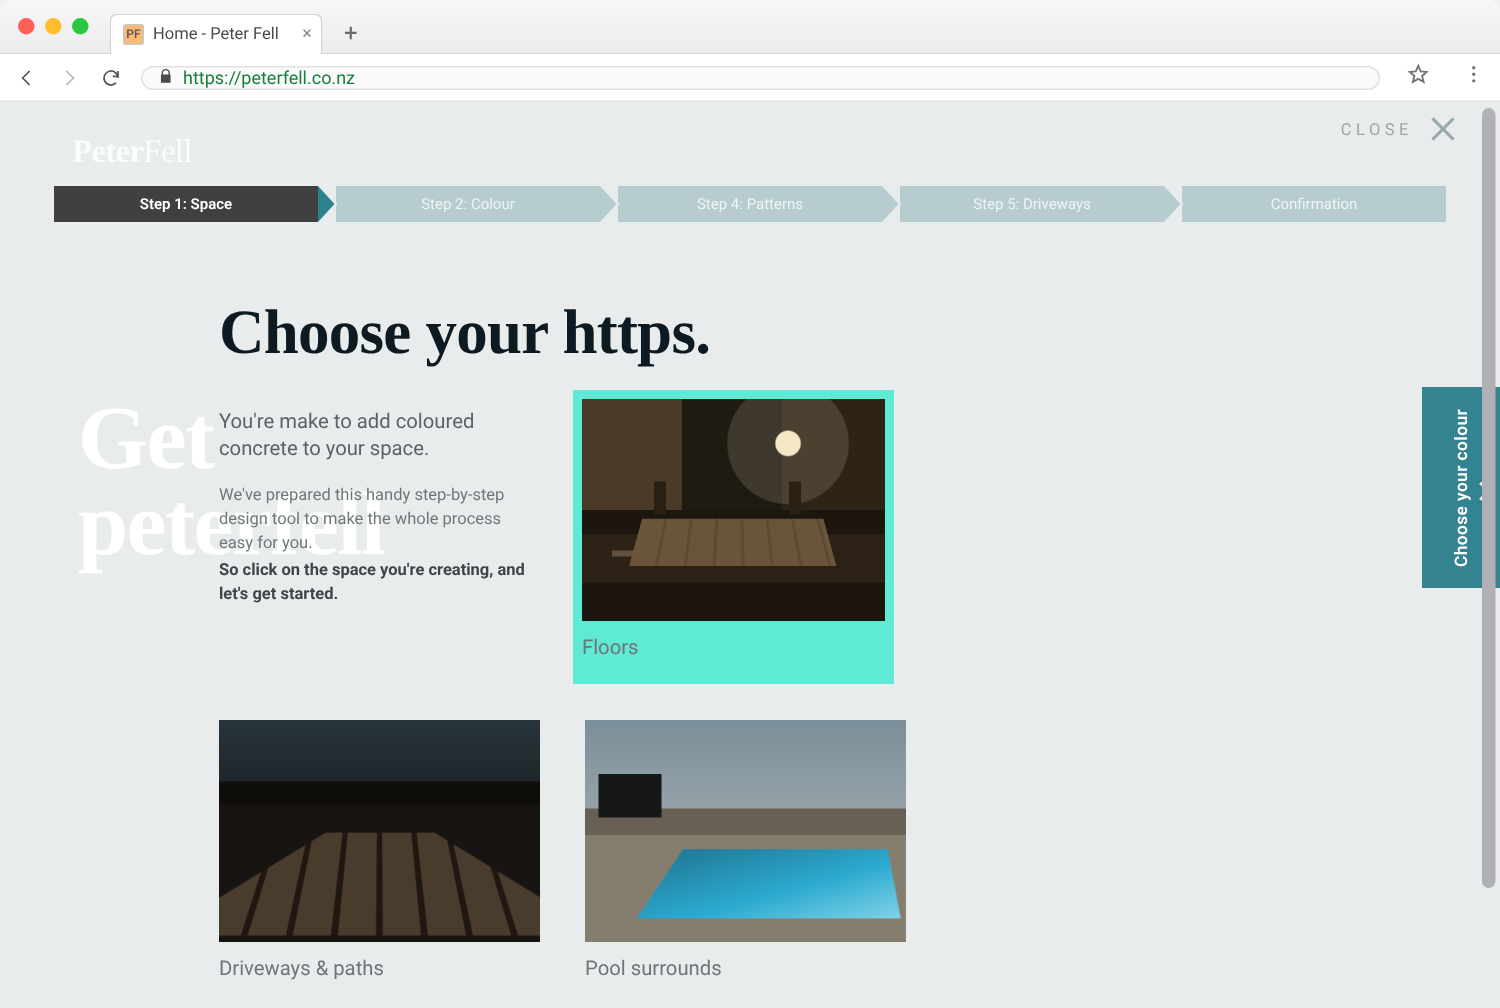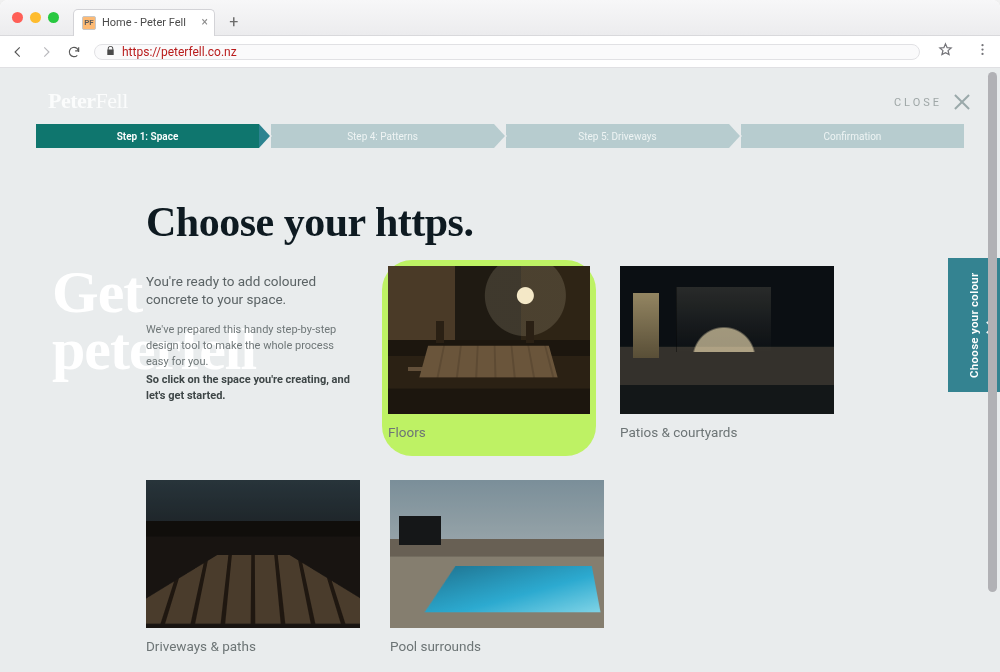--- a/index.html
+++ b/index.html
@@ -25,21 +25,21 @@
   }
   .tab .favicon{ width:14px;height:14px; margin-right:6px; background:#fdba74; border:1px solid #c7c7c7; border-radius:2px; display:flex;align-items:center;justify-content:center; font-size:8px; color:#5a5a5a; font-weight:600;}
   .tab .tab-close{ position:absolute; right:6px; top:5px; font-size:12px; color:#8b8b8b;}
   .new-tab { width:22px; height:22px; display:flex; align-items:center; justify-content:center; color:#6b6b6b; margin-left:8px; margin-top:8px; font-size:16px;}
   .toolbar {
     height:32px; background:#fff; border-bottom:1px solid #e0e0e3; display:flex; align-items:center;
     padding:0 10px; gap:12px;
   }
   .nav-btn{ width:16px; color:#595959; display:flex; align-items:center; justify-content:center;}
   .nav-btn.disabled{ color:#b9b9bd;}
-  .addr { flex:1; display:flex; align-items:center; height:16px; border:1px solid #e1e1e4; border-radius:13px; padding:0 10px; font-size:12px; color:#b91c1c; background:#fafafb;text-align:center;}
+  .addr { flex:1; display:flex; align-items:center; height:16px; border:1px solid #e1e1e4; border-radius:13px; padding:0 10px; font-size:12px; color:#15803d; background:#fafafb;text-align:center;}
   .addr .lock{ margin-right:6px; color:#4a4a4a;}
   .toolbar .star{ color:#737378; margin-left:6px;}
   .toolbar .menu{ color:#737378; margin-left:10px;}
 
   
   .viewport{ flex:1; position:relative; overflow:hidden; background:#e9eced;}
   .scroll-track{ position:absolute; right:3px; top:4px; bottom:4px; width:9px; }
   .scroll-thumb{ position:absolute; left:0; width:9px; background:#b1b1b5; border-radius:5px; }
 
   
@@ -58,33 +58,33 @@
   .hero-faint .chev{ width:12px;height:12px;border-right:2px solid #d6dadb;border-top:2px solid #d6dadb; transform:rotate(45deg);}
   
   .logo{
     position:absolute; left:48px; top:20px; font-family: Georgia, serif; font-size:22px; font-weight:700; letter-spacing:-0.5px;
     color:#fbfcfc;
   }
   .logo .fell{ font-weight:400; }
 
   
   .close-btn{
-    position:absolute; right:28px; top:24px; display:flex; align-items:center; gap:10px; color:#9fa7a7; letter-spacing:3px; font-size:11px;
+    position:absolute; right:28px; top:8px; display:flex; align-items:center; gap:10px; color:#9fa7a7; letter-spacing:3px; font-size:11px;
   }
   .close-x{ width:20px; height:20px; position:relative;}
   .close-x::before,.close-x::after{ content:""; position:absolute; left:9px; top:0; width:2px; height:20px; background:#9aa9aa;}
   .close-x::before{ transform:rotate(45deg);} .close-x::after{ transform:rotate(-45deg);}
 
   
   .stepper{ position:absolute; top:56px; left:36px; right:36px; display:flex; gap:12px; }
   .step{
     flex:1; height:24px; background:#b7cccf; color:#eef4f4; font-size:10px;
     display:flex; align-items:center; justify-content:center; position:relative;
   }
-  .step.active{ background:#0f766e; color:#fff; font-weight:600;}
+  .step.active{ background:#404040; color:#fff; font-weight:600;}
   .step-arrow{
     position:absolute; right:-11px; top:0; width:0;height:0;
     border-top:12px solid transparent; border-bottom:12px solid transparent;
     border-left:11px solid #b7cccf;
     filter: drop-shadow(2px 0 0 #e9eced);
     z-index:2;
   }
   .step.active .step-arrow{ border-left-color:#2c8390;}
   .step:last-child .step-arrow{ display:none;}
 
@@ -98,21 +98,21 @@
   }
   .grid-row{ display:flex; gap:30px; margin-top:20px;}
   .intro-col{ width:212px; padding-top:6px;}
   .lead{ font-size:13.5px; color:#5b6365; line-height:1.35;}
   .body{ font-size:11px; color:#6f7778; line-height:1.45; margin-top:14px;}
   .body .bold{ font-weight:700; color:#3e4647; display:block; margin-top:2px;}
 
   .card{
     width:214px;
   }
-  .card.selected{ background:#bef264; padding:6px 6px 16px 6px; margin:-6px -6px 0 -6px;border-radius:30px;}
+  .card.selected{ background:#5eead4; padding:6px 6px 16px 6px; margin:-6px -6px 0 -6px;}
   .thumb{
     width:100%; height:148px; background:#1a1610; position:relative; overflow:hidden;
   }
   .caption{ font-size:13.5px; color:#6d7576; margin-top:10px;}
 
   
   .th-floors{
     background:
       radial-gradient(circle at 68% 20%, #f4e8c7 0 8px, rgba(244,232,199,0.15) 9px 40px, transparent 41px),
       linear-gradient(#63503a,#63503a) 24% 70%/58% 4px no-repeat,
@@ -263,55 +263,53 @@
       <span>CLOSE</span>
       <span class="close-x"></span>
     </div>
 
     <div class="stepper">
       <div class="step active">
           <span>Step 1: Space</span>
           <span class="step-arrow"></span>
         </div>
       <div class="step">
+          <span>Step 2: Colour</span>
+          <span class="step-arrow"></span>
+        </div>
+      <div class="step">
           <span>Step 4: Patterns</span>
           <span class="step-arrow"></span>
         </div>
       <div class="step">
           <span>Step 5: Driveways</span>
           <span class="step-arrow"></span>
         </div>
       <div class="step">
           <span>Confirmation</span>
         </div>
     </div>
 
     <div class="content">
       <h1 class="headline">Choose your https.</h1>
 
       <div class="grid-row">
         <div class="intro-col">
-          <p class="lead">You're ready to add coloured concrete to your space.</p>
+          <p class="lead">You're make to add coloured concrete to your space.</p>
           <p class="body">
             <span>We've prepared this handy step-by-step design tool to make the whole process easy for you.</span>
             <span class="bold">So click on the space you're creating, and let's get started.</span>
           </p>
         </div>
 
         <div class="card selected">
           <div class="thumb th-floors"></div>
           <div class="caption">Floors</div>
         </div>
 
-        <div class="card">
-          <div class="thumb th-patios">
-              <div class="dim"></div>
-            </div>
-          <div class="caption">Patios &amp; courtyards</div>
-        </div>
       </div>
 
       <div class="grid-row" style="margin-top:24px;">
         <div class="card">
           <div class="thumb th-drive">
               <div class="dim"></div>
             </div>
           <div class="caption">Driveways &amp; paths</div>
         </div>
         <div class="card">

